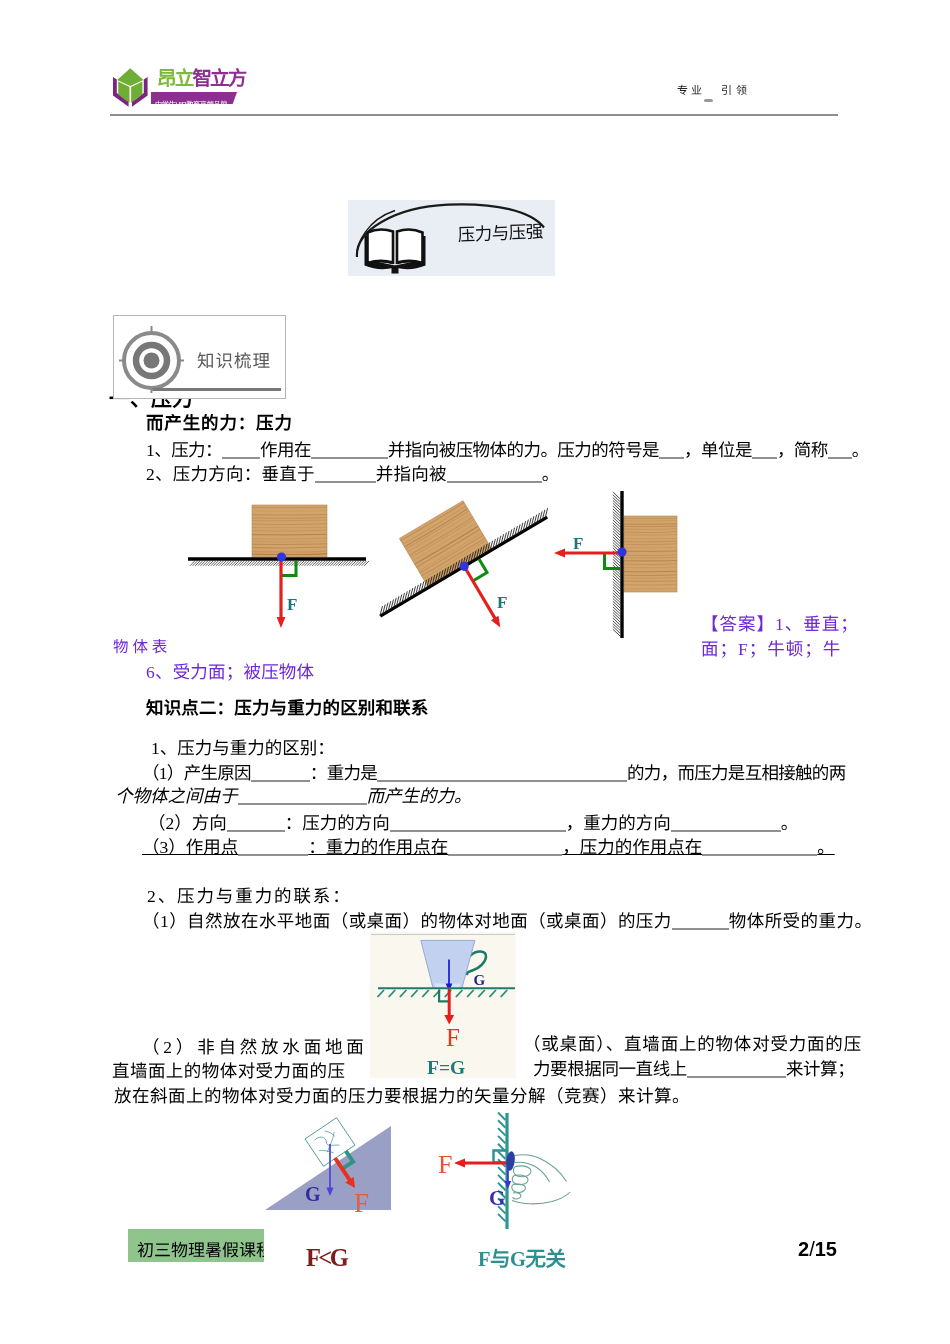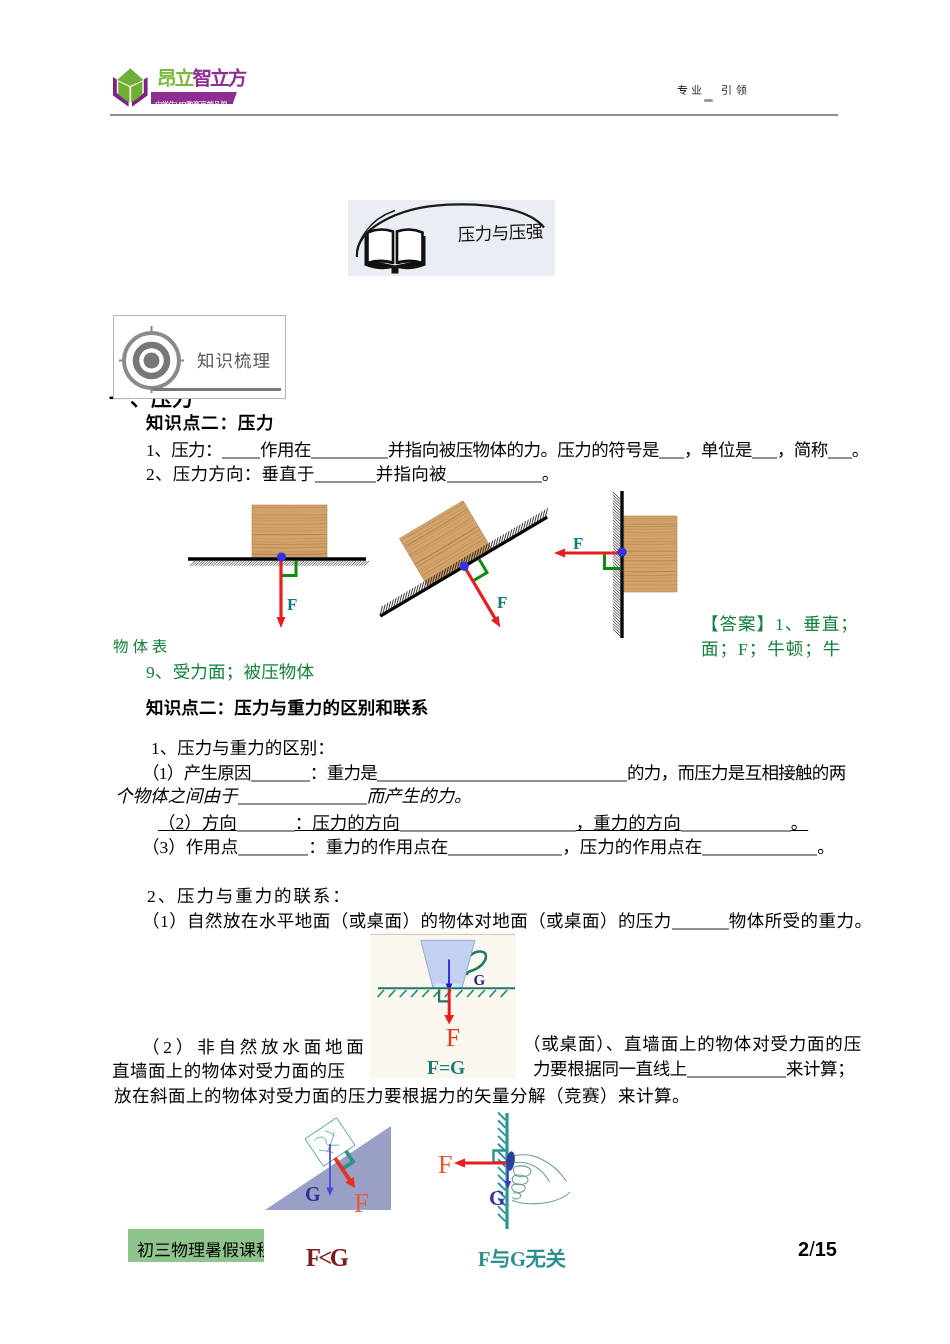--- a/index.html
+++ b/index.html
@@ -1,18 +1,18 @@
 <!DOCTYPE html>
 <html lang="zh-CN"><head><meta charset="utf-8"><title>p</title><style>
 html,body{margin:0;padding:0}
 body{position:relative;width:950px;height:1344px;background:#fff;overflow:hidden;font-family:"Liberation Serif",serif}
 .t{position:absolute;white-space:nowrap;font-size:17.5px;line-height:21px;color:#000}
 .b{font-weight:bold}
 .sans{font-family:"Liberation Sans",sans-serif}
-.red{color:#15803d}
+.red{color:#6d28d9}
 .bl{display:inline-block;height:1px;border-bottom:1.3px solid #222;transform:translateY(2.5px)}
 </style></head><body>
 
 <svg style="position:absolute;left:111px;top:64px" width="40" height="46" viewBox="0 0 40 46">
 <path d="M2,13 L2,31.5 L17.6,42.8 L17.6,37.6 L5.8,29 L5.8,15.4 Z" fill="#7d2483"></path>
 <path d="M36.6,13 L36.6,31.5 L21,42.8 L21,37.6 L32.8,29 L32.8,15.4 Z" fill="#7d2483"></path>
 <path d="M19.3,4.2 L32.5,16.1 L19.3,21.9 L6.1,16.1 Z" fill="#6fae35"></path>
 <path d="M7.2,17.6 L18.5,22.9 L18.5,38.8 L12.8,34.9 L7.2,30.2 Z" fill="#6fae35"></path>
 <path d="M31.4,17.6 L20.1,22.9 L20.1,38.8 L25.8,34.9 L31.4,30.2 Z" fill="#6fae35"></path>
 </svg>
@@ -47,21 +47,21 @@
 <rect x="0.5" y="0.5" width="172" height="83" fill="#ffffff" stroke="#b5b5b5" stroke-width="1"></rect>
 <line x1="38.5" y1="11" x2="38.5" y2="78" stroke="#888" stroke-width="2"></line>
 <line x1="6" y1="45.5" x2="71" y2="45.5" stroke="#888" stroke-width="2"></line>
 <circle cx="38.5" cy="45.5" r="27.5" fill="#fff" stroke="#8a8a8a" stroke-width="4"></circle>
 <circle cx="38.5" cy="45.5" r="15.5" fill="none" stroke="#777" stroke-width="6.5"></circle>
 <circle cx="38.5" cy="45.5" r="8" fill="#777"></circle>
 <line x1="39.5" y1="74.5" x2="168" y2="74.5" stroke="#787878" stroke-width="3"></line>
 <text x="84" y="52" font-family="Liberation Sans,sans-serif" font-size="17.5" fill="#5a5a5a" letter-spacing="1">知识梳理</text>
 </svg>
 
-<div class="t b" style="left:146px;top:413px;letter-spacing:0.85px">知识点二：压力</div>
+<div class="t b" style="left:146px;top:413px;letter-spacing:0.85px">而产生的力：压力</div>
 
 <div class="t" style="left:146px;top:440px;letter-spacing:-0.55px">1、压力：<span class="bl" style="width:38px"></span>作用在<span class="bl" style="width:77px"></span>并指向被压物体的力。压力的符号是<span class="bl" style="width:25px"></span>，单位是<span class="bl" style="width:25px"></span>，简称<span class="bl" style="width:24px"></span>。</div>
 
 <div class="t" style="left:146px;top:464px;letter-spacing:0.25px">2、压力方向：垂直于<span class="bl" style="width:61px"></span>并指向被<span class="bl" style="width:95px"></span>。</div>
 <svg style="position:absolute;left:180px;top:493px" width="200" height="140" viewBox="0 0 200 140">
     <g>
       <rect x="72" y="12" width="75" height="52" fill="#d2a46c" stroke="#b5854e" stroke-width="0.6"></rect>
       <path d="M72.0,14.5 Q105.6,15.0 147.0,14.2" stroke="#b9854d" stroke-width="0.83" fill="none" opacity="0.8"></path>
       <path d="M72.0,17.9 Q94.9,18.8 147.0,17.5" stroke="#c3905a" stroke-width="0.54" fill="none" opacity="0.8"></path>
       <path d="M72.0,21.8 Q124.4,22.3 147.0,21.5" stroke="#aa7843" stroke-width="0.64" fill="none" opacity="0.8"></path>
@@ -331,33 +331,33 @@
     <line x1="80" y1="68" x2="24" y2="68" stroke="#e41f1f" stroke-width="3.2"></line>
     <polygon points="14,68 25,63.6 25,72.4" fill="#e41f1f"></polygon>
     <circle cx="82" cy="67" r="4.6" fill="#3434dd"></circle>
     <text x="33" y="64" font-family="Liberation Serif,serif" font-weight="bold" font-size="17" fill="#17787a">F</text>
   </svg>
 
 <div class="t red" style="left:701px;top:612px;line-height:24.5px;letter-spacing:1px">【答案】1、垂直；<br>面；F；牛顿；牛</div>
 
 <div class="t red" style="left:113px;top:636px;font-size:15.5px">物 体 表</div>
 
-<div class="t red" style="left:146px;top:662px;letter-spacing:0.2px">9、受力面；被压物体</div>
+<div class="t red" style="left:146px;top:662px;letter-spacing:0.2px">6、受力面；被压物体</div>
 
 <div class="t b" style="left:146px;top:698px;letter-spacing:0.15px">知识点二：压力与重力的区别和联系</div>
 
 <div class="t" style="left:151px;top:738px;">1、压力与重力的区别：</div>
 
 <div class="t" style="left:142px;top:763px;letter-spacing:-0.7px">（1）产生原因<span class="bl" style="width:59px"></span>：重力是<span class="bl" style="width:250px"></span>的力，而压力是互相接触的两</div>
 
 <div class="t" style="left:115px;top:786px;font-style:italic;">个物体之间由于<span class="bl" style="width:129px"></span>而产生的力。</div>
 
-<div class="t" style="left:158px;top:813px;text-decoration:underline;">（2）方向<span class="bl" style="width:58px"></span>：压力的方向<span class="bl" style="width:176px"></span>，重力的方向<span class="bl" style="width:110px"></span>。</div>
-
-<div class="t" style="left:142px;top:837px;">（3）作用点<span class="bl" style="width:70px"></span>：重力的作用点在<span class="bl" style="width:114px"></span>，压力的作用点在<span class="bl" style="width:115px"></span>。</div>
+<div class="t" style="left:148px;top:813px;">（2）方向<span class="bl" style="width:58px"></span>：压力的方向<span class="bl" style="width:176px"></span>，重力的方向<span class="bl" style="width:110px"></span>。</div>
+
+<div class="t" style="left:142px;top:837px;text-decoration:underline;">（3）作用点<span class="bl" style="width:70px"></span>：重力的作用点在<span class="bl" style="width:114px"></span>，压力的作用点在<span class="bl" style="width:115px"></span>。</div>
 
 <div class="t" style="left:147px;top:886px;letter-spacing:1.9px">2、压力与重力的联系：</div>
 
 <div class="t" style="left:142px;top:911px;letter-spacing:0.45px">（1）自然放在水平地面（或桌面）的物体对地面（或桌面）的压力<span class="bl" style="width:57px"></span>物体所受的重力。</div>
 <svg style="position:absolute;left:370px;top:930px" width="150" height="150" viewBox="0 0 150 150">
     <rect x="0" y="2" width="146" height="146" fill="#faf8ee"></rect>
     <line x1="1" y1="4.5" x2="145" y2="4.5" stroke="#c9c9c9" stroke-width="1.2"></line>
     <path d="M100.5,25.5 C107,19.5 116.5,20.5 116,27 C115.5,32.5 109.5,37.8 103.5,40 C99,41.6 96,42.8 97.2,44 " fill="none" stroke="#1d7a68" stroke-width="2.5" stroke-linecap="round"></path>
     <polygon points="50.8,10.4 104.9,10.4 91.9,58.3 63.1,58.3" fill="#c2d1ef" stroke="#8a99cc" stroke-width="0.8"></polygon>
     <polygon points="64.4,53.6 90.6,53.6 89.4,58.3 65.6,58.3" fill="#d8e1f6"></polygon>

